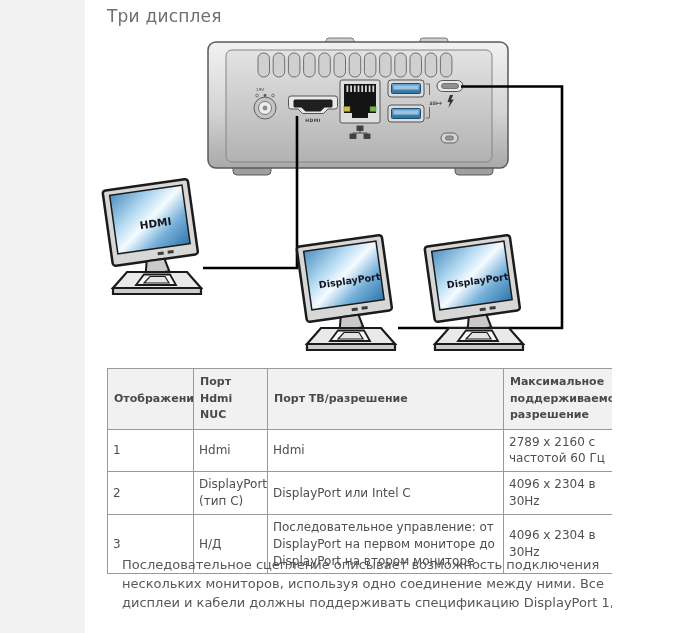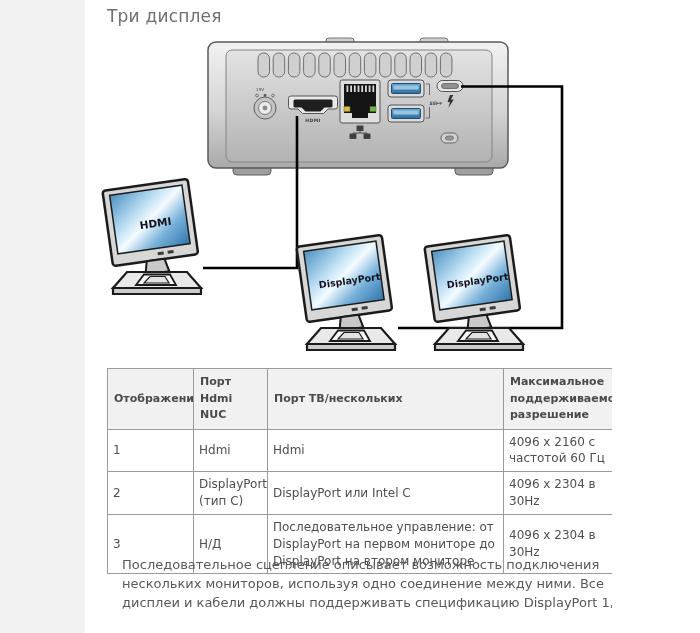--- a/index.html
+++ b/index.html
@@ -184,30 +184,30 @@
     <colgroup>
       <col style="width:86px">
         <col style="width:74px">
         <col style="width:236px">
         <col style="width:110px">
     </colgroup>
     <thead>
       <tr>
         <th>Отображения</th>
         <th>Порт Hdmi NUC</th>
-        <th>Порт ТВ/нескольких</th>
+        <th>Порт ТВ/разрешение</th>
         <th>Максимальное поддерживаемое разрешение</th>
       </tr>
     </thead>
     <tbody>
       <tr>
         <td>1</td>
         <td>Hdmi</td>
         <td>Hdmi</td>
-        <td>4096 x 2160 с частотой 60 Гц</td>
+        <td>2789 x 2160 с частотой 60 Гц</td>
       </tr>
       <tr>
         <td>2</td>
         <td>DisplayPort (тип C)</td>
         <td>DisplayPort или Intel C</td>
         <td>4096 x 2304 в 30Hz</td>
       </tr>
       <tr>
         <td>3</td>
         <td>Н/Д</td>

